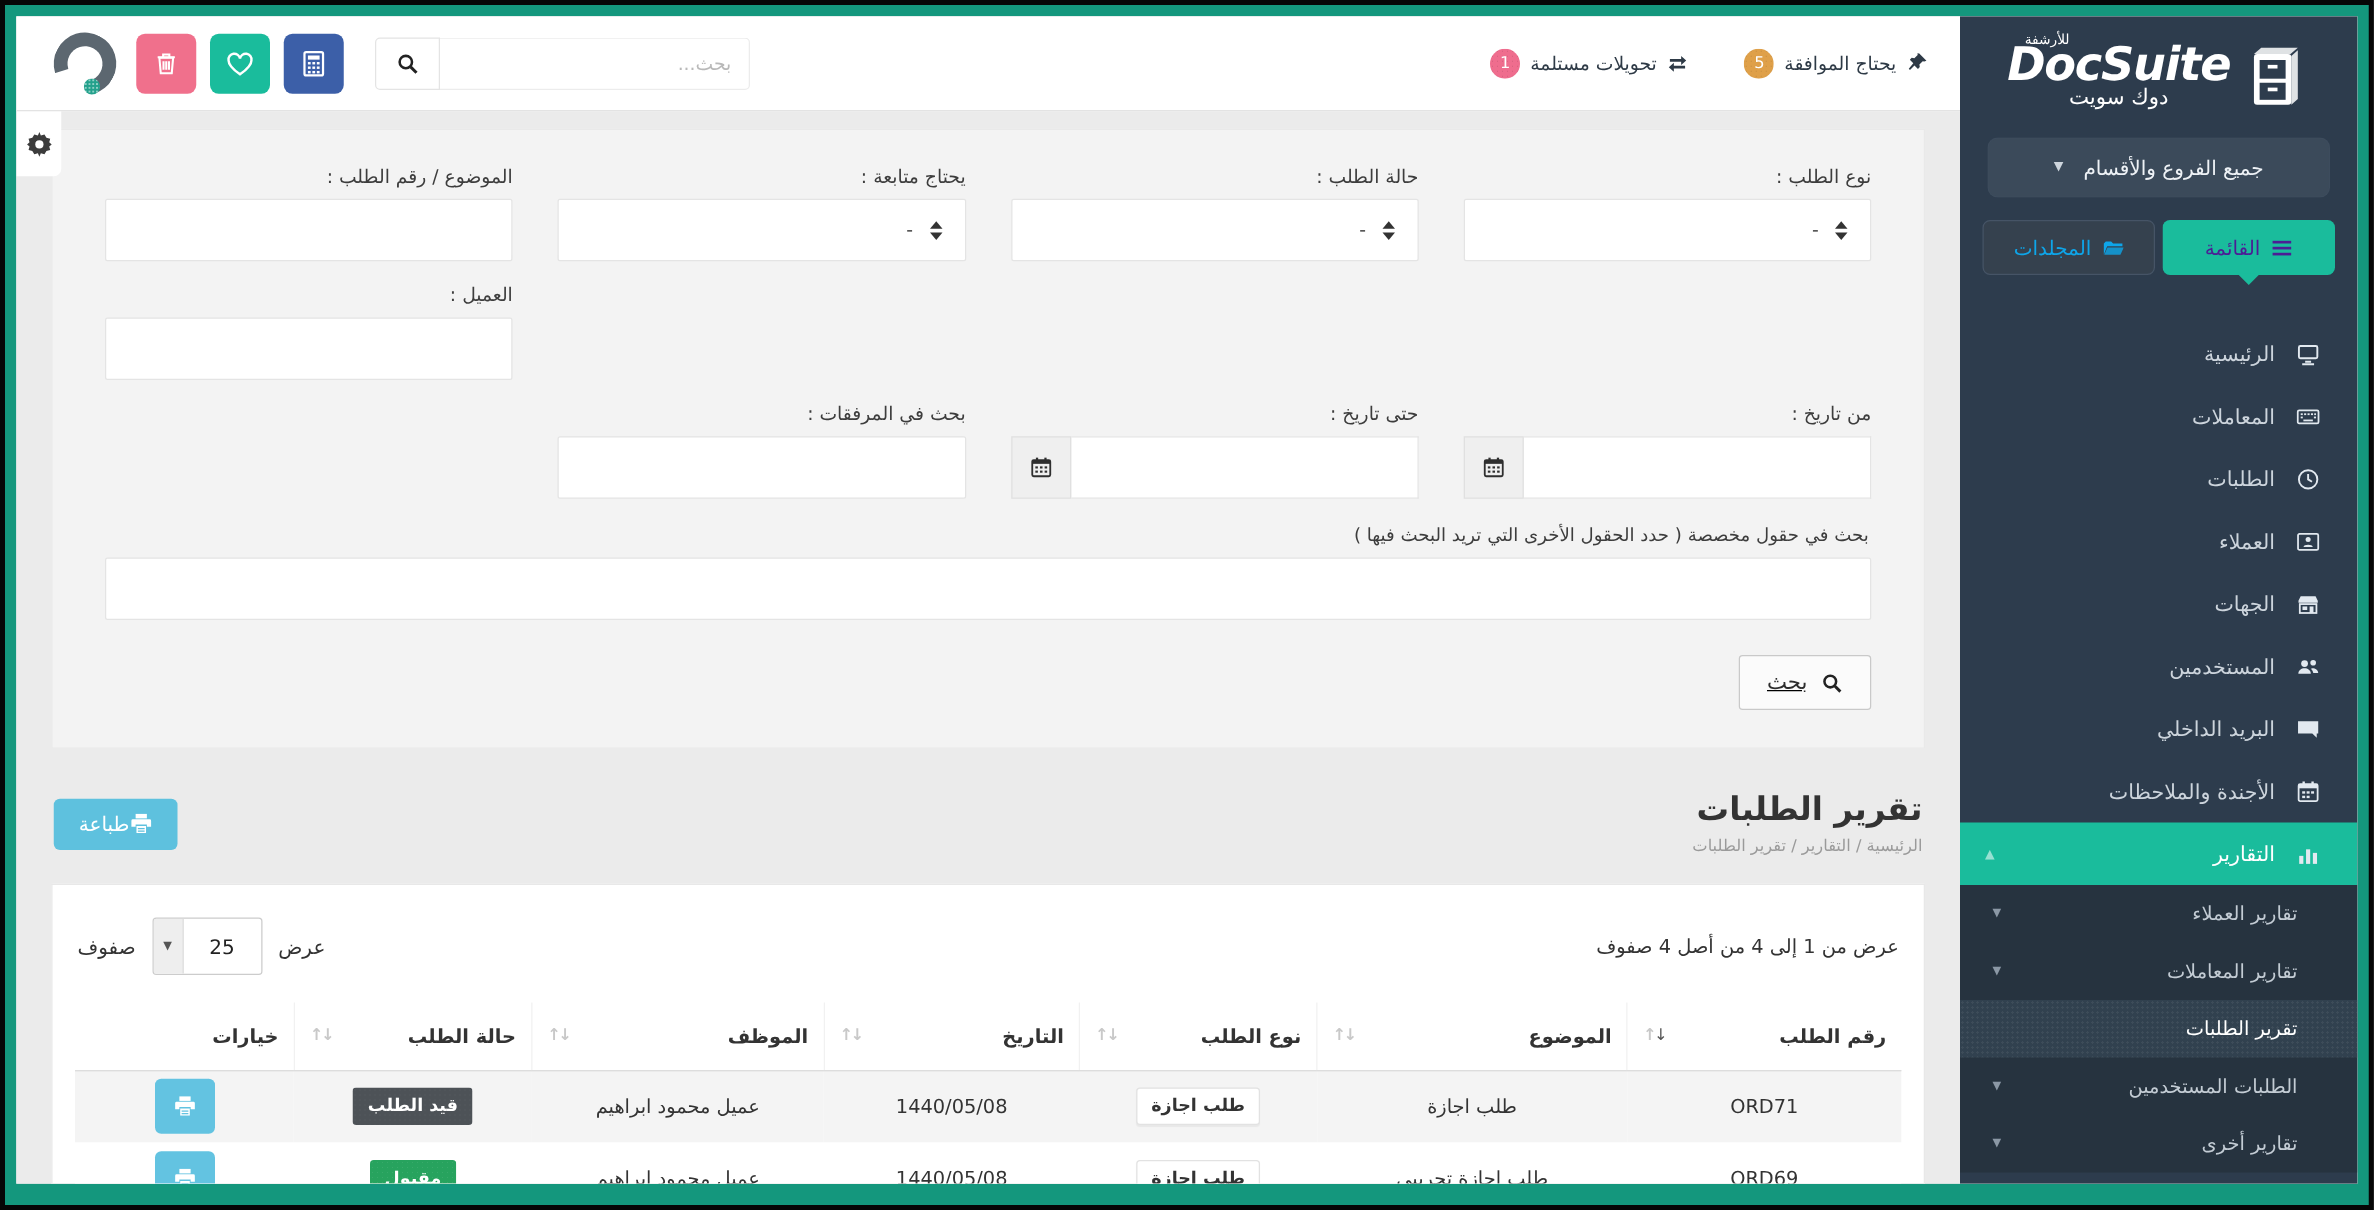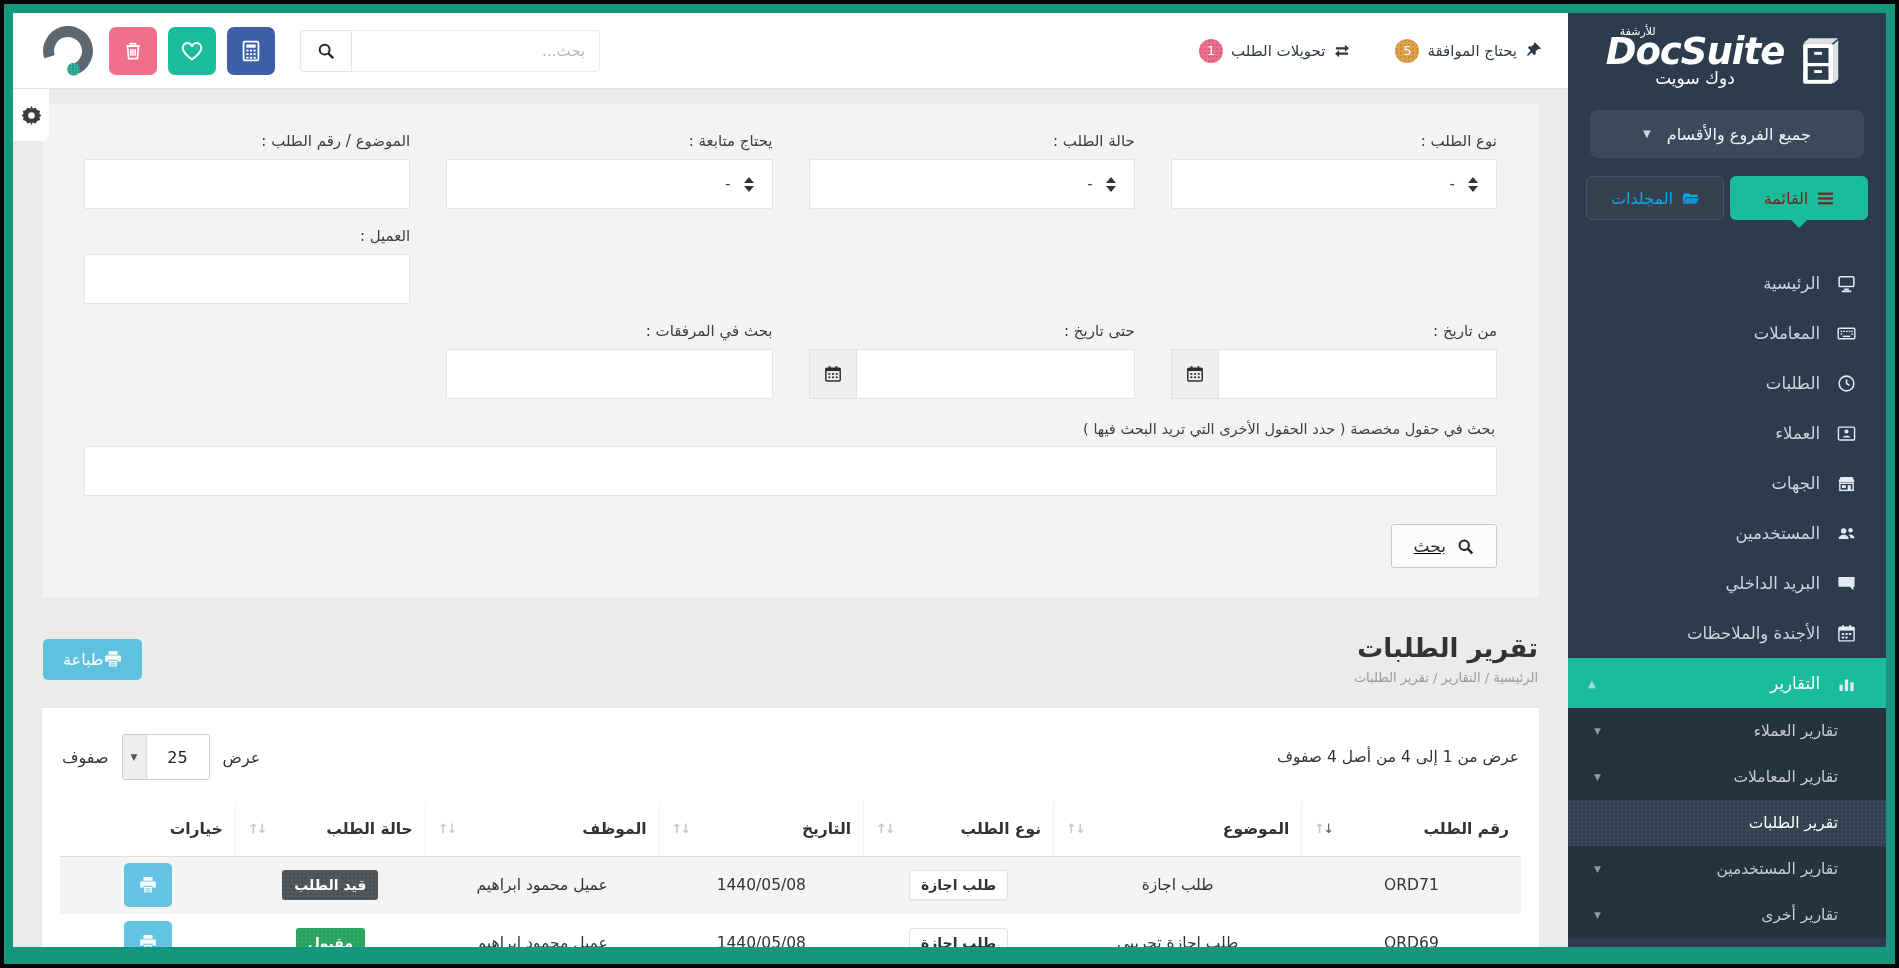--- a/index.html
+++ b/index.html
@@ -12,21 +12,21 @@
   .sidebar{width:318px;flex-shrink:0;background:#2d3c4d;color:#fff;overflow:hidden;position:relative;}
   .logo{display:flex;align-items:center;justify-content:center;gap:12px;padding:20px 16px 10px;}
   .logo-text{position:relative;text-align:center;}
   .logo-tag{font-size:11px;color:#fff;position:absolute;top:-8px;left:14px;}
   .logo-en{font-size:37px;font-weight:800;font-style:italic;letter-spacing:-1px;line-height:1;}
   .logo-ar{font-size:17px;margin-top:-2px;letter-spacing:1px;}
   .branch-btn{margin:12px 22px 14px;height:48px;width:calc(100% - 44px);background:#3b4a5a;border:1px solid #45556a33;border-radius:8px;display:flex;align-items:center;justify-content:center;gap:16px;color:#eef2f6;font-size:16px;cursor:pointer;}
   .caret{font-size:10px;color:#cdd5dd;line-height:1;}
   .side-tabs{display:flex;gap:6px;padding:4px 18px 16px;}
   .stab{flex:1;height:44px;border-radius:6px;display:flex;align-items:center;justify-content:center;gap:9px;font-size:16px;cursor:pointer;border:1px solid transparent;}
-  .stab.active{background:#1abc9c;color:#7f1d1d;position:relative;}
+  .stab.active{background:#1abc9c;color:#4c1d95;position:relative;}
   .stab.active::after{content:"";position:absolute;bottom:-9px;left:50%;margin-left:-9px;border-left:9px solid transparent;border-right:9px solid transparent;border-top:9px solid #1abc9c;}
   .stab.inactive{background:#35414e;border-color:#465466;color:#0ea5e9;}
   .menu{padding-top:22px;}
   .m-item{height:50px;display:flex;align-items:center;gap:17px;padding:0 30px 0 20px;color:#ccd4dc;font-size:16.5px;cursor:pointer;}
   .m-item svg{flex-shrink:0;color:#e2e9f0;}
   .m-item.active{background:#1abc9c;color:#fff;}
   .m-caret{margin-left:0;margin-right:auto;font-size:10px;color:rgba(255,255,255,.55);}
   .submenu{background:#26333f;}
   .s-item{height:46px;display:flex;align-items:center;padding:0 48px 0 26px;color:#c3ccd4;font-size:15.5px;cursor:pointer;}
   .s-caret{margin-right:auto;font-size:9px;color:#8b98a5;}
@@ -235,21 +235,21 @@
           <span class="s-caret">▼</span>
         </div>
         <div class="s-item">
           <span>تقارير المعاملات</span>
           <span class="s-caret">▼</span>
         </div>
         <div class="s-item active">
           <span>تقرير الطلبات</span>
         </div>
         <div class="s-item">
-          <span>تقارير المستخدمين</span>
+          <span>الطلبات المستخدمين</span>
           <span class="s-caret">▼</span>
         </div>
         <div class="s-item">
           <span>تقارير أخرى</span>
           <span class="s-caret">▼</span>
         </div>
       </div>
     </aside>
 
     <main class="main">
@@ -293,21 +293,21 @@
                 <line x1="10.2" y1="10.2" x2="14.4" y2="14.4" stroke="currentColor" stroke-width="2.1"></line>
               </svg>
             </div>
             <input dir="rtl" placeholder="بحث..." style="">
           </div>
         </div>
 
         <div class="notifs">
           <div class="notif">
             <span class="nbadge" style="background-color: rgb(239, 109, 142);">1</span>
-            <span>تحويلات الطلب</span>
+            <span>تحويلات مستلمة</span>
             <svg width="18" height="18" viewBox="0 0 16 16" fill="#2e3a46">
               <path d="M2.6 4.6h8V2.4l3.6 3.2-3.6 3.2V6.6h-8z"></path>
                 <path d="M13.4 11.4h-8v2.2L1.8 10.4 5.4 7.2v2.2h8z"></path>
             </svg>
           </div>
           <div class="notif">
             <span class="nbadge" style="background-color: rgb(223, 160, 73);">5</span>
             <span>يحتاج الموافقة</span>
             <svg width="17" height="17" viewBox="0 0 16 16" fill="#2e3a46">
               <path d="M9.8.8l5.4 5.4-1.6.5-1.2-.2-2.5 2.5.3 2-1.4 1.4-2.6-2.6-3.4 3.4-.9-.9L5.3 8 2.7 5.4 4.1 4l2 .3 2.5-2.5-.2-1.2z"></path>

